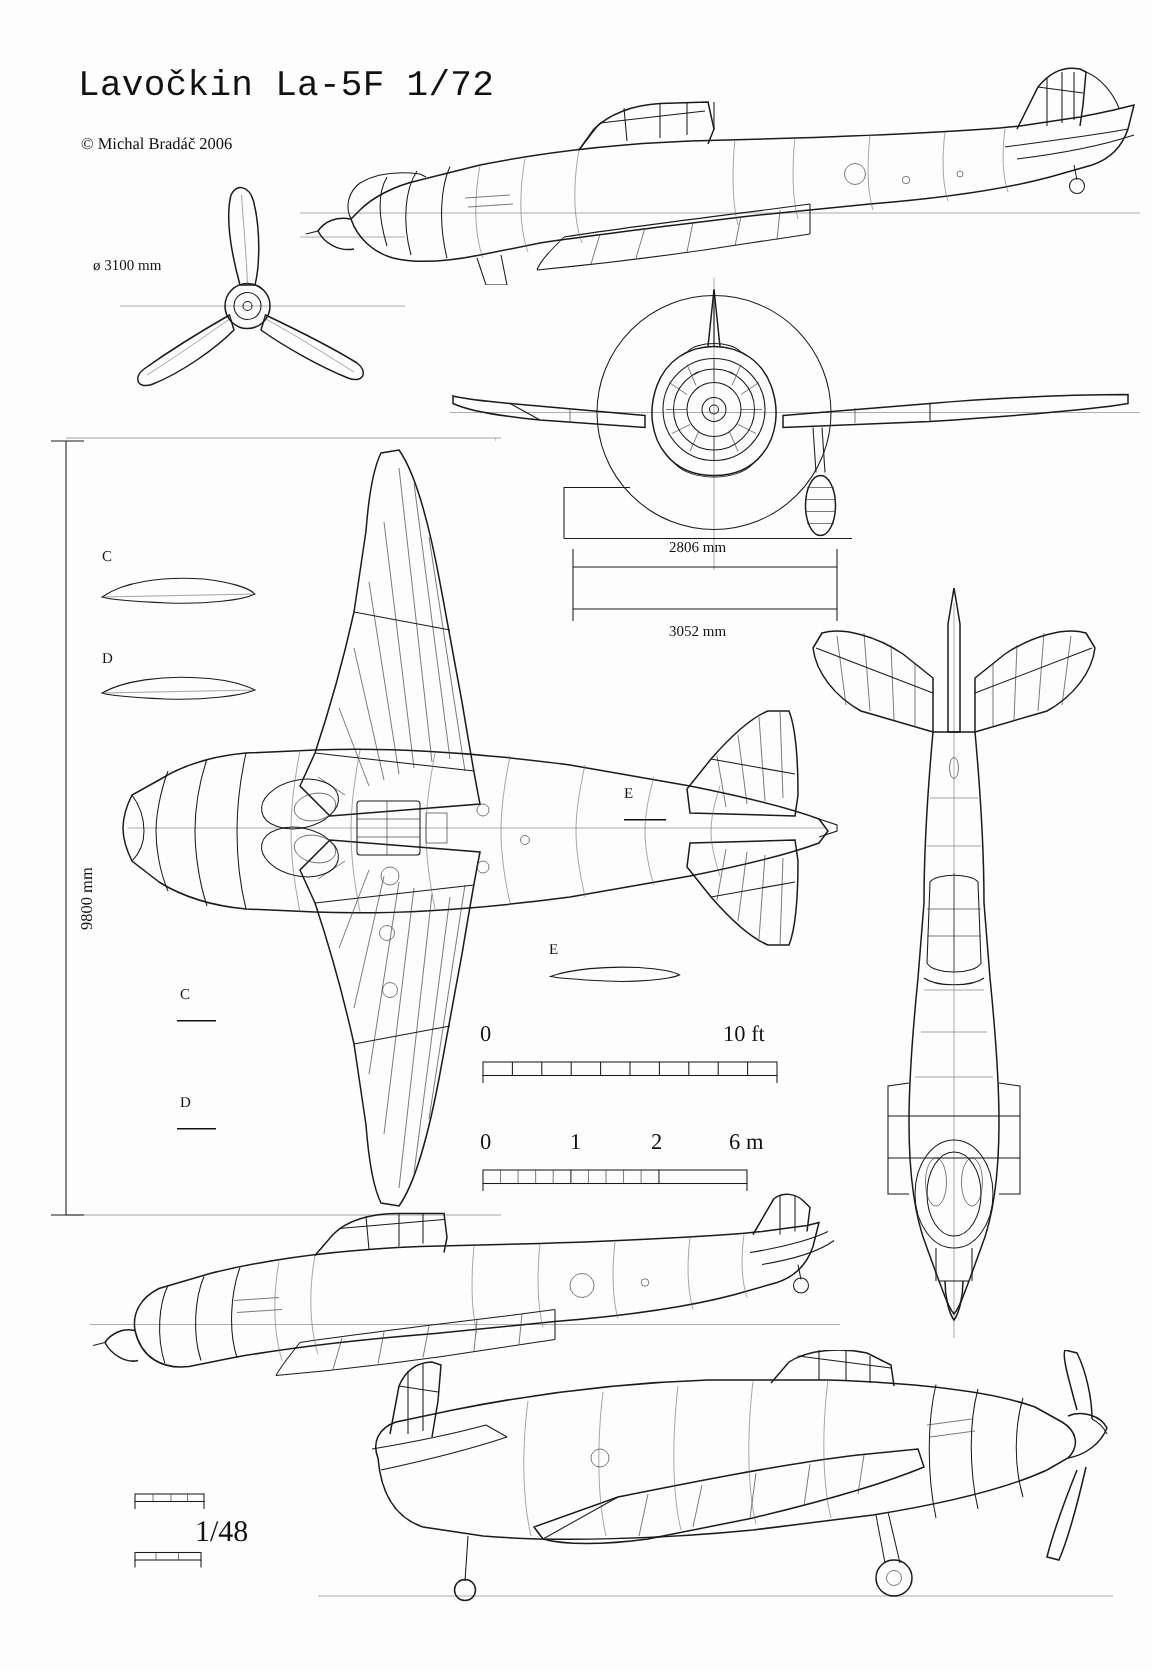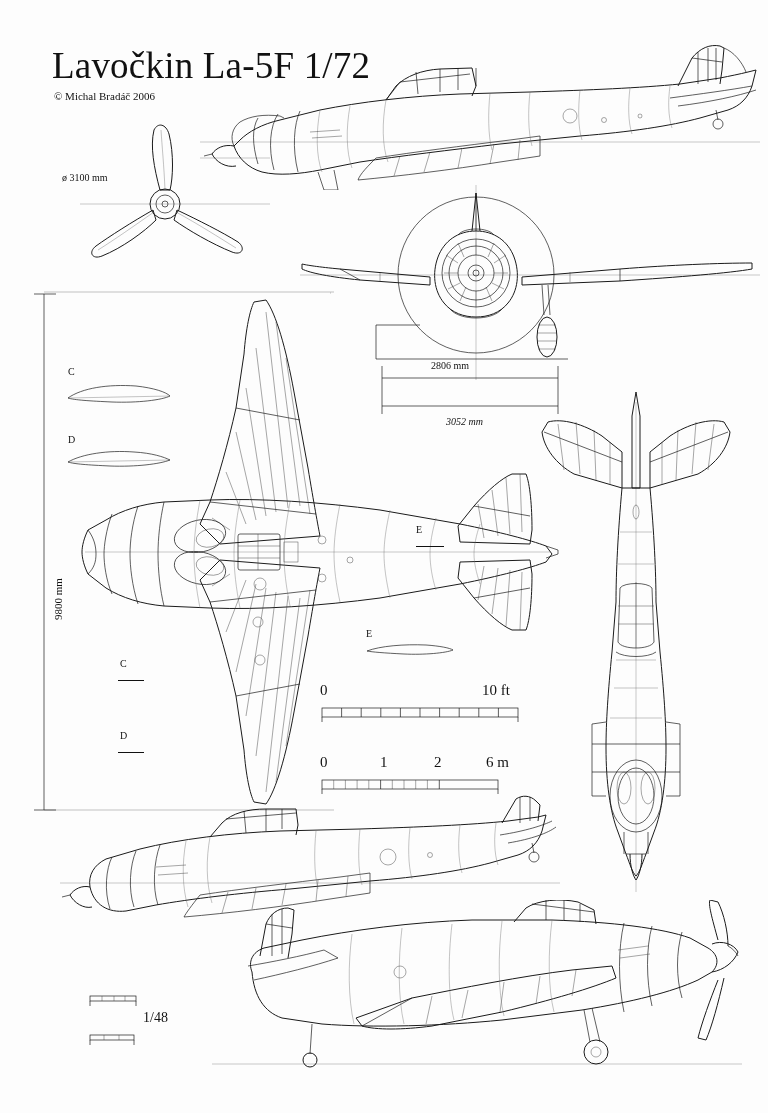--- a/index.html
+++ b/index.html
@@ -14,22 +14,22 @@
   #sheet {
     position: relative;
     width: 768px;
     height: 1113px;
     background: #fdfdfd;
     overflow: hidden;
   }
   .abs { position: absolute; }
   .ttl {
     left: 52px; top: 44px;
-    font-size: 37px;
-    font-family: Liberation Serif, serif;
+    font-size: 24px;
+    font-family: Liberation Mono, monospace;
     letter-spacing: 0.2px;
     white-space: nowrap;
   }
   .cpr {
     left: 54px; top: 90px;
     font-size: 11px;
     font-family: "Liberation Serif", serif;
     white-space: nowrap;
   }
   .lbl {
@@ -228,22 +228,22 @@
   <div class="abs" style="left:378px; top:366px;">
     <svg width="184" height="60" viewBox="0 0 184 60">
       <line class="tickline" x1="4" y1="0" x2="4" y2="28"></line>
       <line class="tickline" x1="180" y1="0" x2="180" y2="28"></line>
       <line class="tickline" x1="4" y1="12" x2="180" y2="12"></line>
       <line class="tickline" x1="4" y1="40" x2="180" y2="40"></line>
       <line class="tickline" x1="4" y1="28" x2="4" y2="48"></line>
       <line class="tickline" x1="180" y1="28" x2="180" y2="48"></line>
     </svg>
   </div>
-  <div class="abs lbl" style="left:431px; top:360px;">2806 mm</div>
-  <div class="abs lbl" style="left:446px; top:416px;font-style:italic;">3052 mm</div>
+  <div class="abs lbl" style="left:446px; top:360px;">2806 mm</div>
+  <div class="abs lbl" style="left:446px; top:416px;">3052 mm</div>
 
   <div class="abs" style="left:32px; top:292px;">
     <svg width="26" height="520" viewBox="0 0 26 520">
       <line class="tickline" x1="12" y1="2" x2="12" y2="518"></line>
       <line class="tickline" x1="2" y1="2" x2="24" y2="2"></line>
       <line class="tickline" x1="2" y1="518" x2="24" y2="518"></line>
     </svg>
   </div>
   <div class="abs" style="left:330px; top:292px;">
     <svg width="1" height="2" viewBox="0 0 1 2">
@@ -571,21 +571,21 @@
   <div class="abs" style="left:88px; top:992px;">
     <svg width="110" height="18" viewBox="0 0 110 18">
       <rect class="scalebar" x="2" y="4" width="46" height="5"></rect>
       <path class="stroke vthin" d="M14,4 L14,9"></path>
       <path class="stroke vthin" d="M26,4 L26,9"></path>
       <path class="stroke vthin" d="M37,4 L37,9"></path>
       <path class="stroke thin" d="M2,9 L2,14"></path>
       <path class="stroke thin" d="M48,9 L48,14"></path>
     </svg>
   </div>
-  <div class="abs lbl-big" style="left:143px; top:1010px; font-size:14px;">1/48</div>
+  <div class="abs lbl-big" style="left:130px; top:1010px; font-size:20px;">1/48</div>
   <div class="abs" style="left:88px; top:1032px;">
     <svg width="110" height="16" viewBox="0 0 110 16">
       <rect class="scalebar" x="2" y="3" width="44" height="5"></rect>
       <path class="stroke vthin" d="M16,3 L16,8"></path>
       <path class="stroke vthin" d="M31,3 L31,8"></path>
       <path class="stroke thin" d="M2,8 L2,13"></path>
       <path class="stroke thin" d="M46,8 L46,13"></path>
     </svg>
   </div>
 

